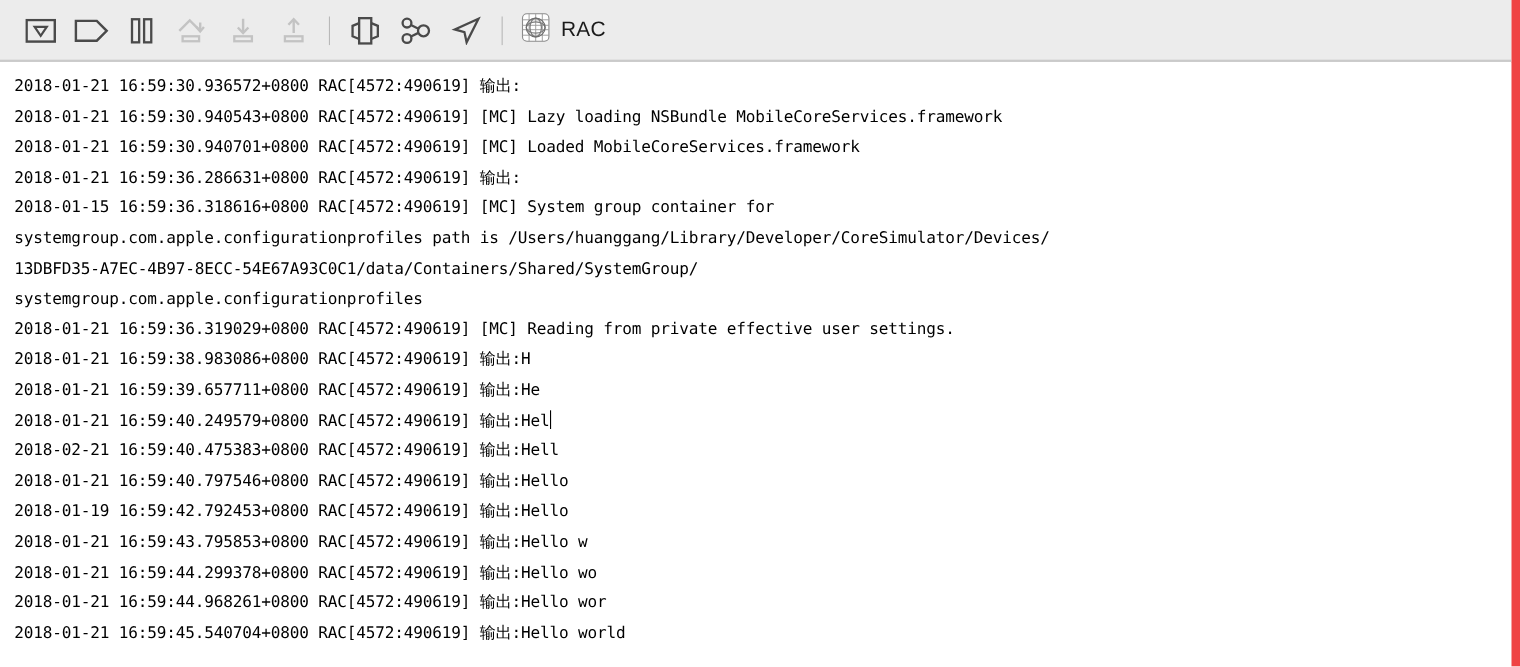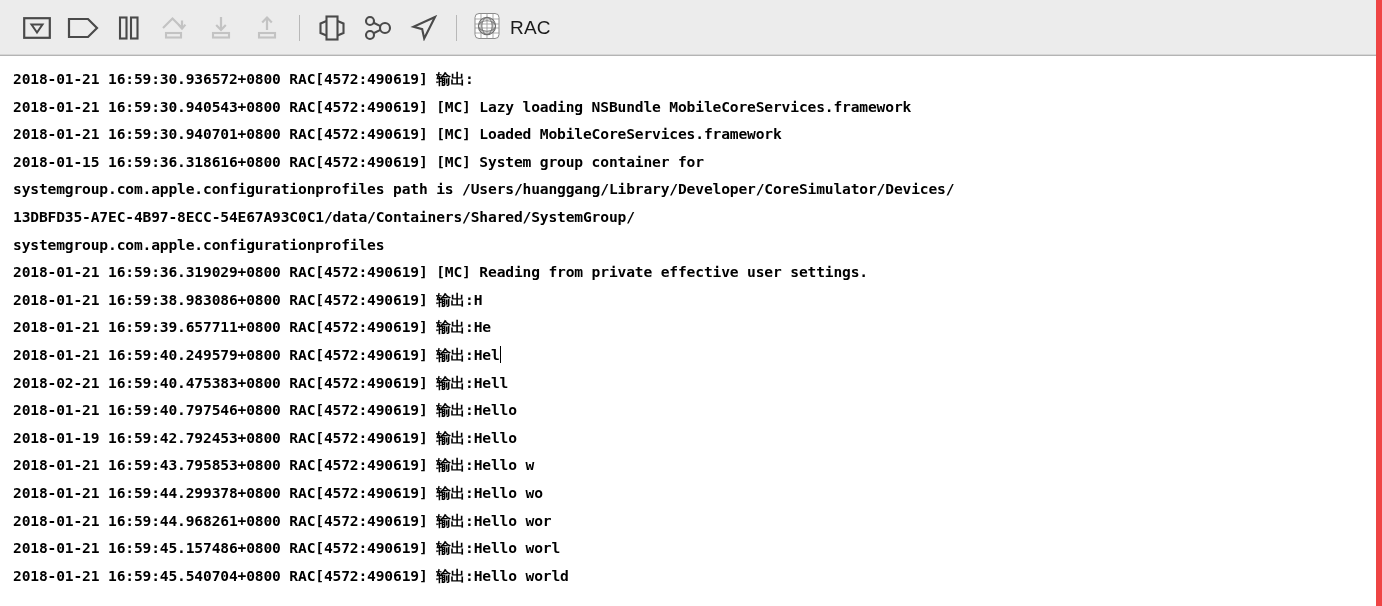--- a/index.html
+++ b/index.html
@@ -12,21 +12,21 @@
     font-family: "Liberation Sans", sans-serif;
     -webkit-font-smoothing: antialiased;
   }
   #app {
     position: relative;
     width: 1382px;
     height: 606px;
     overflow: hidden;
     background: #ffffff;
     box-sizing: border-box;
-    border-right: 6px solid #ef4444;
+    border-right: 8px solid #ef4444;
   }
 
   
   .toolbar {
     position: relative;
     height: 56px;
     background: #ececec;
     border-bottom: 1px solid #b4b4b4;
     box-shadow: inset 0 -1px 0 #d6d6d6;
     display: flex;
@@ -76,21 +76,21 @@
     left: 0;
     right: 0;
     bottom: 0;
     background: #ffffff;
     overflow: hidden;
     padding: 8px 10px 0 13px;
     box-sizing: border-box;
   }
   .log-line {
     font-family: "DejaVu Sans Mono", "Liberation Mono", monospace;
-    font-weight: bold;
+    font-weight: normal;
     font-size: 14.6px;
     line-height: 27.6px;
     color: #000000;
     white-space: pre;
     letter-spacing: -0.15px;
   }
   .log-line.cont {
     
   }
   .caret {
@@ -220,31 +220,31 @@
       </span>
     </div>
 
     <div class="tb-label">RAC</div>
   </div>
 
   <div class="console" id="console-area">
       <div class="log-line">2018-01-21 16:59:30.936572+0800 RAC[4572:490619] 输出:</div>
       <div class="log-line">2018-01-21 16:59:30.940543+0800 RAC[4572:490619] [MC] Lazy loading NSBundle MobileCoreServices.framework</div>
       <div class="log-line">2018-01-21 16:59:30.940701+0800 RAC[4572:490619] [MC] Loaded MobileCoreServices.framework</div>
+      <div class="log-line">2018-01-21 16:59:36.286631+0800 RAC[4572:490619] 输出:</div>
       <div class="log-line">2018-01-15 16:59:36.318616+0800 RAC[4572:490619] [MC] System group container for</div>
       <div class="log-line cont">systemgroup.com.apple.configurationprofiles path is /Users/huanggang/Library/Developer/CoreSimulator/Devices/</div>
       <div class="log-line cont">13DBFD35-A7EC-4B97-8ECC-54E67A93C0C1/data/Containers/Shared/SystemGroup/</div>
       <div class="log-line cont">systemgroup.com.apple.configurationprofiles</div>
       <div class="log-line">2018-01-21 16:59:36.319029+0800 RAC[4572:490619] [MC] Reading from private effective user settings.</div>
       <div class="log-line">2018-01-21 16:59:38.983086+0800 RAC[4572:490619] 输出:H</div>
       <div class="log-line">2018-01-21 16:59:39.657711+0800 RAC[4572:490619] 输出:He</div>
       <div class="log-line">2018-01-21 16:59:40.249579+0800 RAC[4572:490619] 输出:Hel<span class="caret"></span></div>
       <div class="log-line">2018-02-21 16:59:40.475383+0800 RAC[4572:490619] 输出:Hell</div>
       <div class="log-line">2018-01-21 16:59:40.797546+0800 RAC[4572:490619] 输出:Hello</div>
       <div class="log-line">2018-01-19 16:59:42.792453+0800 RAC[4572:490619] 输出:Hello</div>
       <div class="log-line">2018-01-21 16:59:43.795853+0800 RAC[4572:490619] 输出:Hello w</div>
       <div class="log-line">2018-01-21 16:59:44.299378+0800 RAC[4572:490619] 输出:Hello wo</div>
       <div class="log-line">2018-01-21 16:59:44.968261+0800 RAC[4572:490619] 输出:Hello wor</div>
-      <div class="log-line">2018-01-21 16:59:45.157486+0800 RAC[4572:490619] 输出:Hello worl</div>
       <div class="log-line">2018-01-21 16:59:45.540704+0800 RAC[4572:490619] 输出:Hello world</div>
     </div>
 
 </div>
 
 </body></html>

